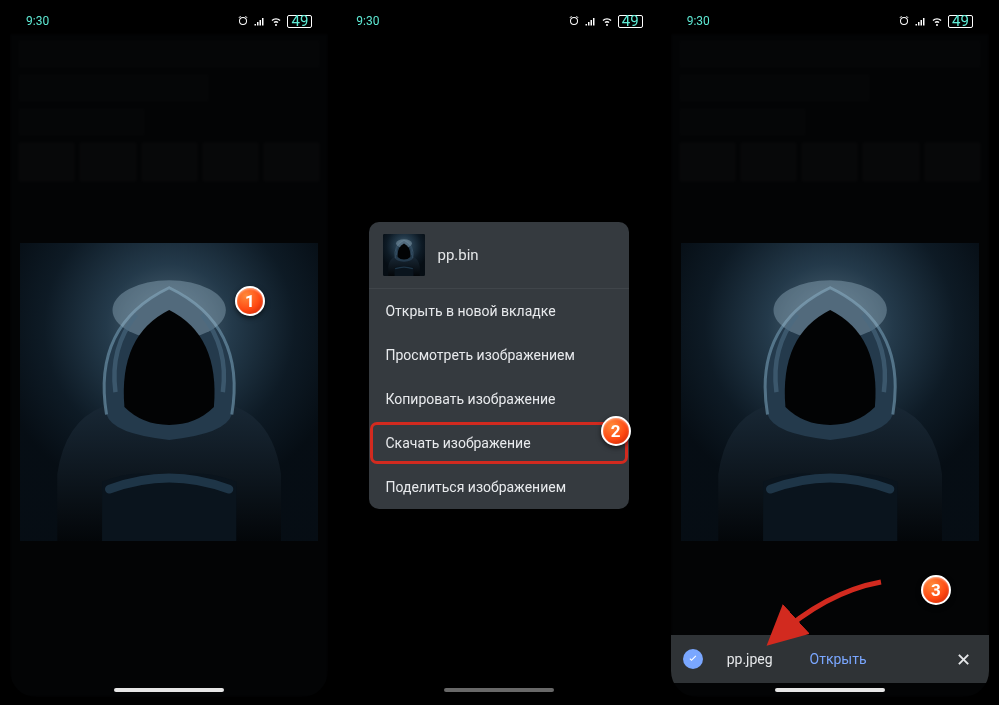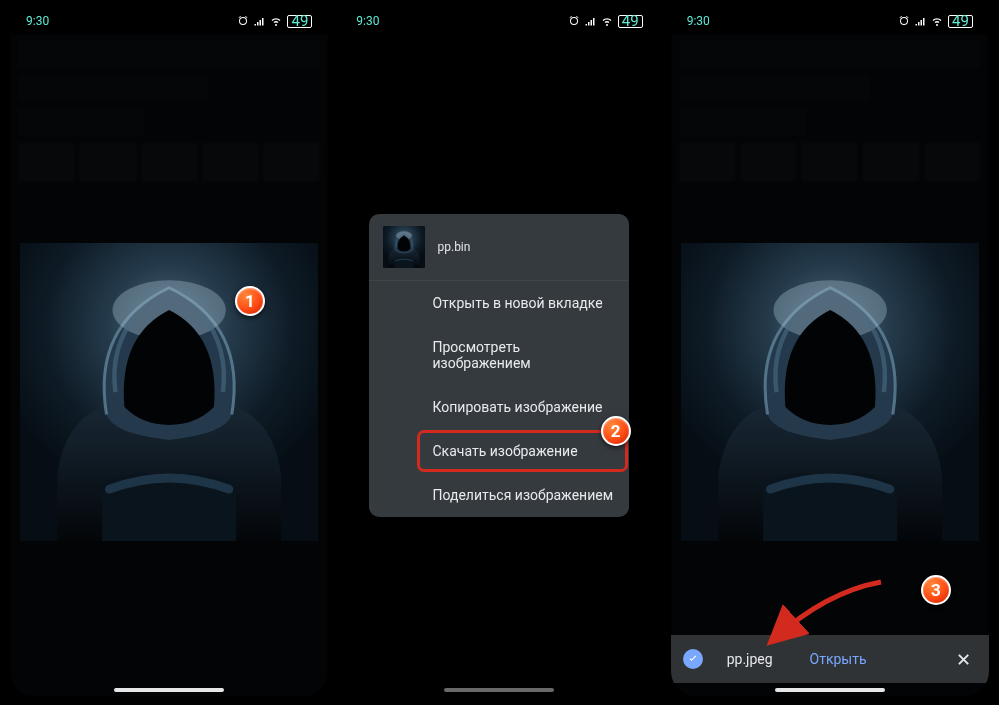--- a/index.html
+++ b/index.html
@@ -78,28 +78,27 @@
     overflow: hidden;
     box-shadow: 0 6px 24px rgba(0,0,0,0.5);
   }
   .ctx-header {
     display: flex; align-items: center; gap: 12px;
     padding: 12px 14px;
     border-bottom: 1px solid rgba(255,255,255,0.06);
   }
   .ctx-header .thumb { width: 42px; height: 42px; border-radius: 2px; background:#0a1218; overflow:hidden; }
   .ctx-header .thumb svg { width:100%; height:100%; }
-  .ctx-header .fname { color:#e4e6e8; font-size:12px; }
+  .ctx-header .fname { color:#e4e6e8; font-size:15px; }
   .ctx-item {
     padding: 14px 16px;
     color: #e8eaed;
     font-size: 14px;
     cursor: pointer;
     position: relative;
-    margin-left: 47px;
   }
   .ctx-item.highlight {
     outline: 3px solid #d22a1f;
     outline-offset: -4px;
     border-radius: 8px;
   }
   .ctx-sub {
     color: #6ea0ff; font-size: 11px; margin-top: 2px;
   }
 

